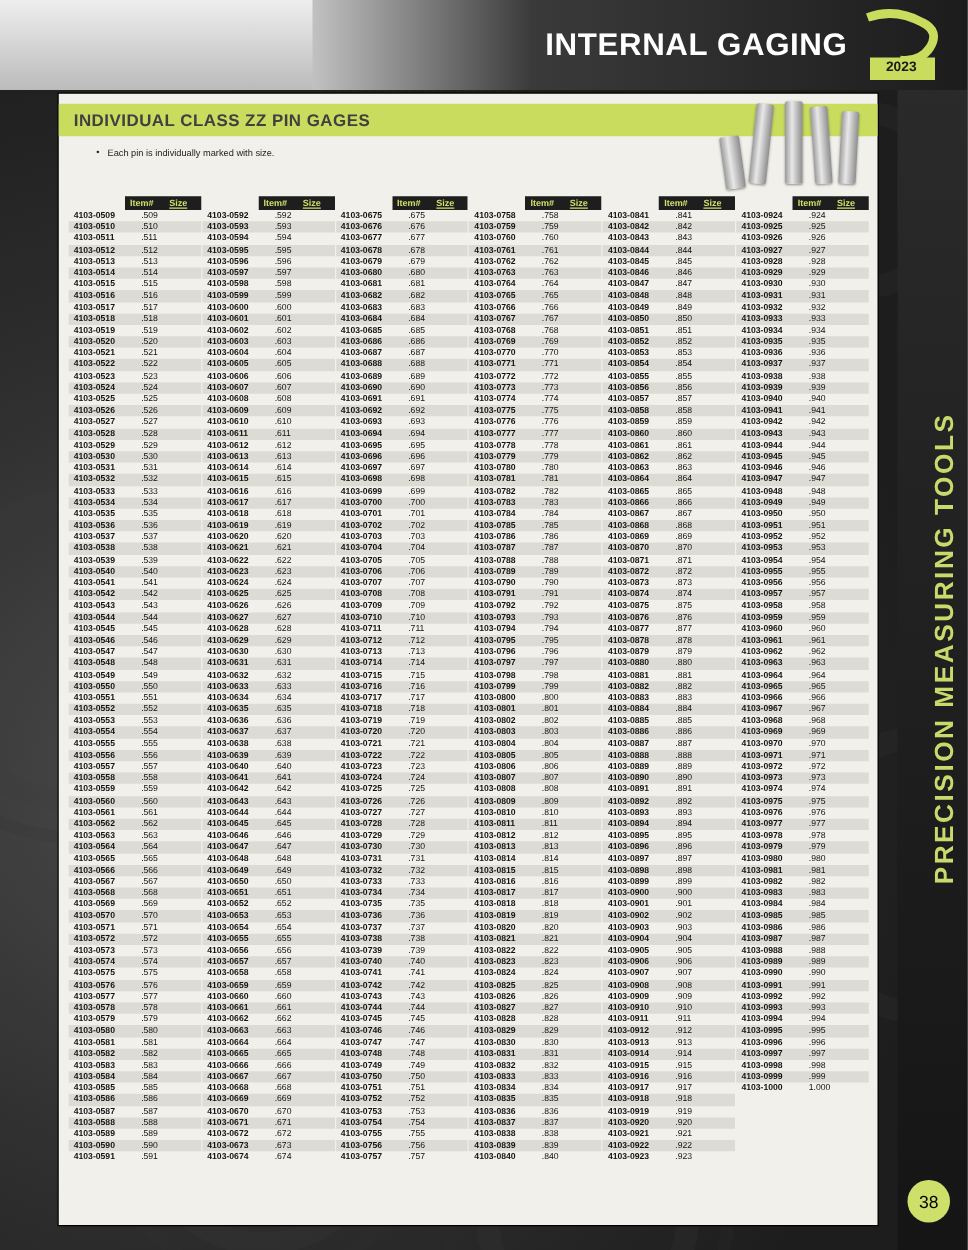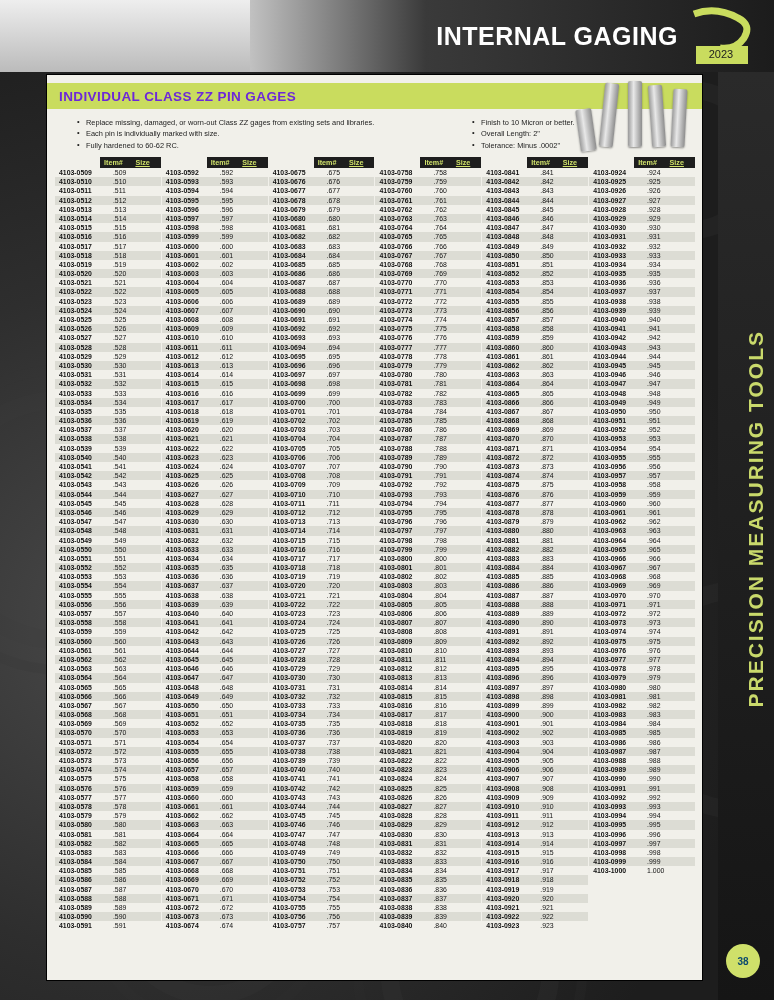--- a/index.html
+++ b/index.html
@@ -50,36 +50,36 @@
   .rail-text{
     position:absolute;right:6px;top:330px;
     writing-mode:vertical-rl;
     transform:rotate(180deg);
     color:#c9d96b;font-size:21px;letter-spacing:2px;font-weight:bold;
     white-space:nowrap;
   }
   .page-num{
     position:absolute;right:14px;bottom:22px;
     width:34px;height:34px;border-radius:50%;
-    background:#cfe06a;color:#0c4a6e;font-size:10px;font-weight:bold;
+    background:#cfe06a;color:#000000;font-size:14px;font-weight:normal;
     display:flex;align-items:center;justify-content:center;
   }
   
   .sheet{
     position:absolute;left:47px;top:75px;width:655px;height:905px;
     background:#f1f0ea;
     box-shadow:0 0 0 1px #000;
   }
   .title-bar{
     position:absolute;left:0;top:8px;width:655px;height:26px;
     background:#c9dc5e;
     display:flex;align-items:center;
   }
   .title-bar span{
-    color:#6d28d9;font-size:13.5px;font-weight:bold;letter-spacing:.4px;
+    color:#404040;font-size:13.5px;font-weight:bold;letter-spacing:.4px;
     padding-left:12px;
   }
   .photo{
     position:absolute;right:10px;top:4px;width:120px;height:72px;
   }
   .pin{
     position:absolute;background:linear-gradient(90deg,#9a9a9a,#e8e8e8 40%,#8d8d8d);
     border-radius:2px;box-shadow:0 1px 2px rgba(0,0,0,.4);
   }
   .bullets{
@@ -133,21 +133,21 @@
 </div>
 
 <div class="top-band"></div>
 <div class="hdr-title">INTERNAL GAGING</div>
 
 <div class="celebrate">
   <svg width="66" height="62" viewBox="0 0 66 62">
     <path d="M6 8 q22 -8 44 4 q14 7 6 20 q-8 12 -24 10" fill="none" stroke="#c9dc5e" stroke-width="7"></path>
     <rect x="8" y="40" width="52" height="18" fill="#c9dc5e"></rect>
   </svg>
-  <div class="c1" style="top:42px;color:#1d1d1d;font-weight:normal;font-size:11px;">2023</div>
+  <div class="c1" style="top:42px;color:#1d1d1d;font-weight:bold;font-size:11px;">2023</div>
 </div>
 
 <div class="rail"></div>
 <div class="rail-text">PRECISION MEASURING TOOLS</div>
 <div class="page-num">38</div>
 
 <div class="sheet">
 
   <div class="title-bar">
     <span>INDIVIDUAL CLASS ZZ PIN GAGES</span>
@@ -156,28 +156,21 @@
   <div class="photo">
     <div class="pin" style="left:6px;top:30px;width:16px;height:42px;transform:rotate(-8deg);"></div>
     <div class="pin" style="left:30px;top:4px;width:14px;height:64px;transform:rotate(6deg);"></div>
     <div class="pin" style="left:56px;top:2px;width:14px;height:66px;"></div>
     <div class="pin" style="left:78px;top:6px;width:14px;height:62px;transform:rotate(-4deg);"></div>
     <div class="pin" style="left:100px;top:10px;width:14px;height:58px;transform:rotate(3deg);"></div>
   </div>
 
   <div class="bullets">
     <div class="bul-left">
-      <div class="bul">Replace missing, damaged, or worn-out Class ZZ gages from existing sets and libraries.</div>
       <div class="bul">Each pin is individually marked with size.</div>
-      <div class="bul">Fully hardened to 60-62 RC.</div>
-    </div>
-    <div class="bul-right">
-      <div class="bul">Finish to 10 Micron or better.</div>
-      <div class="bul">Overall Length: 2"</div>
-      <div class="bul">Tolerance: Minus .0002"</div>
     </div>
   </div>
 
   <div class="table-wrap" id="table-wrap">
       <div class="col">
         <div class="colhead">
           <div class="c-item">Item#</div>
           <div class="c-size">Size</div>
         </div>
         <div class="rows">

